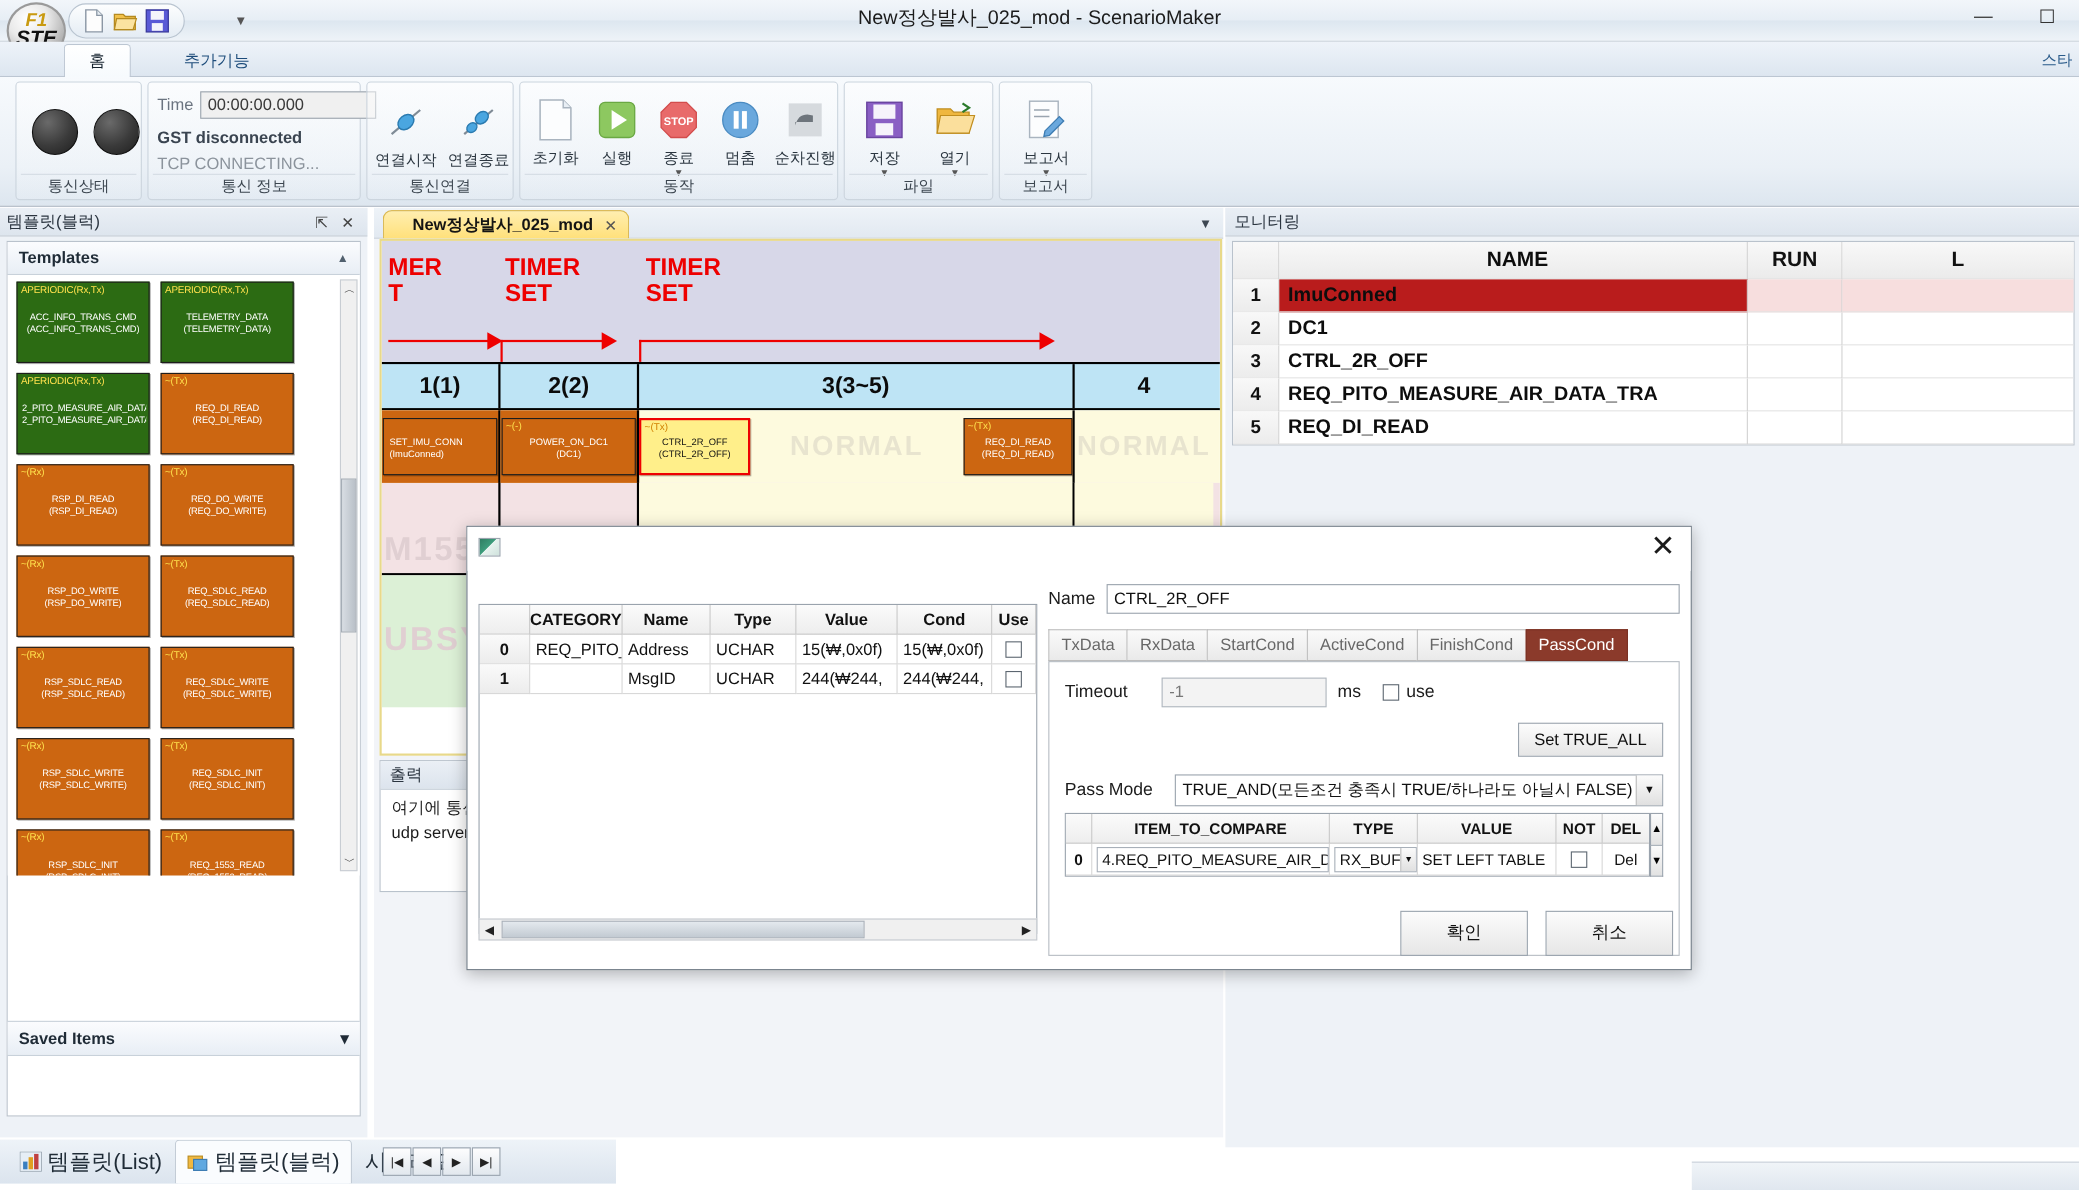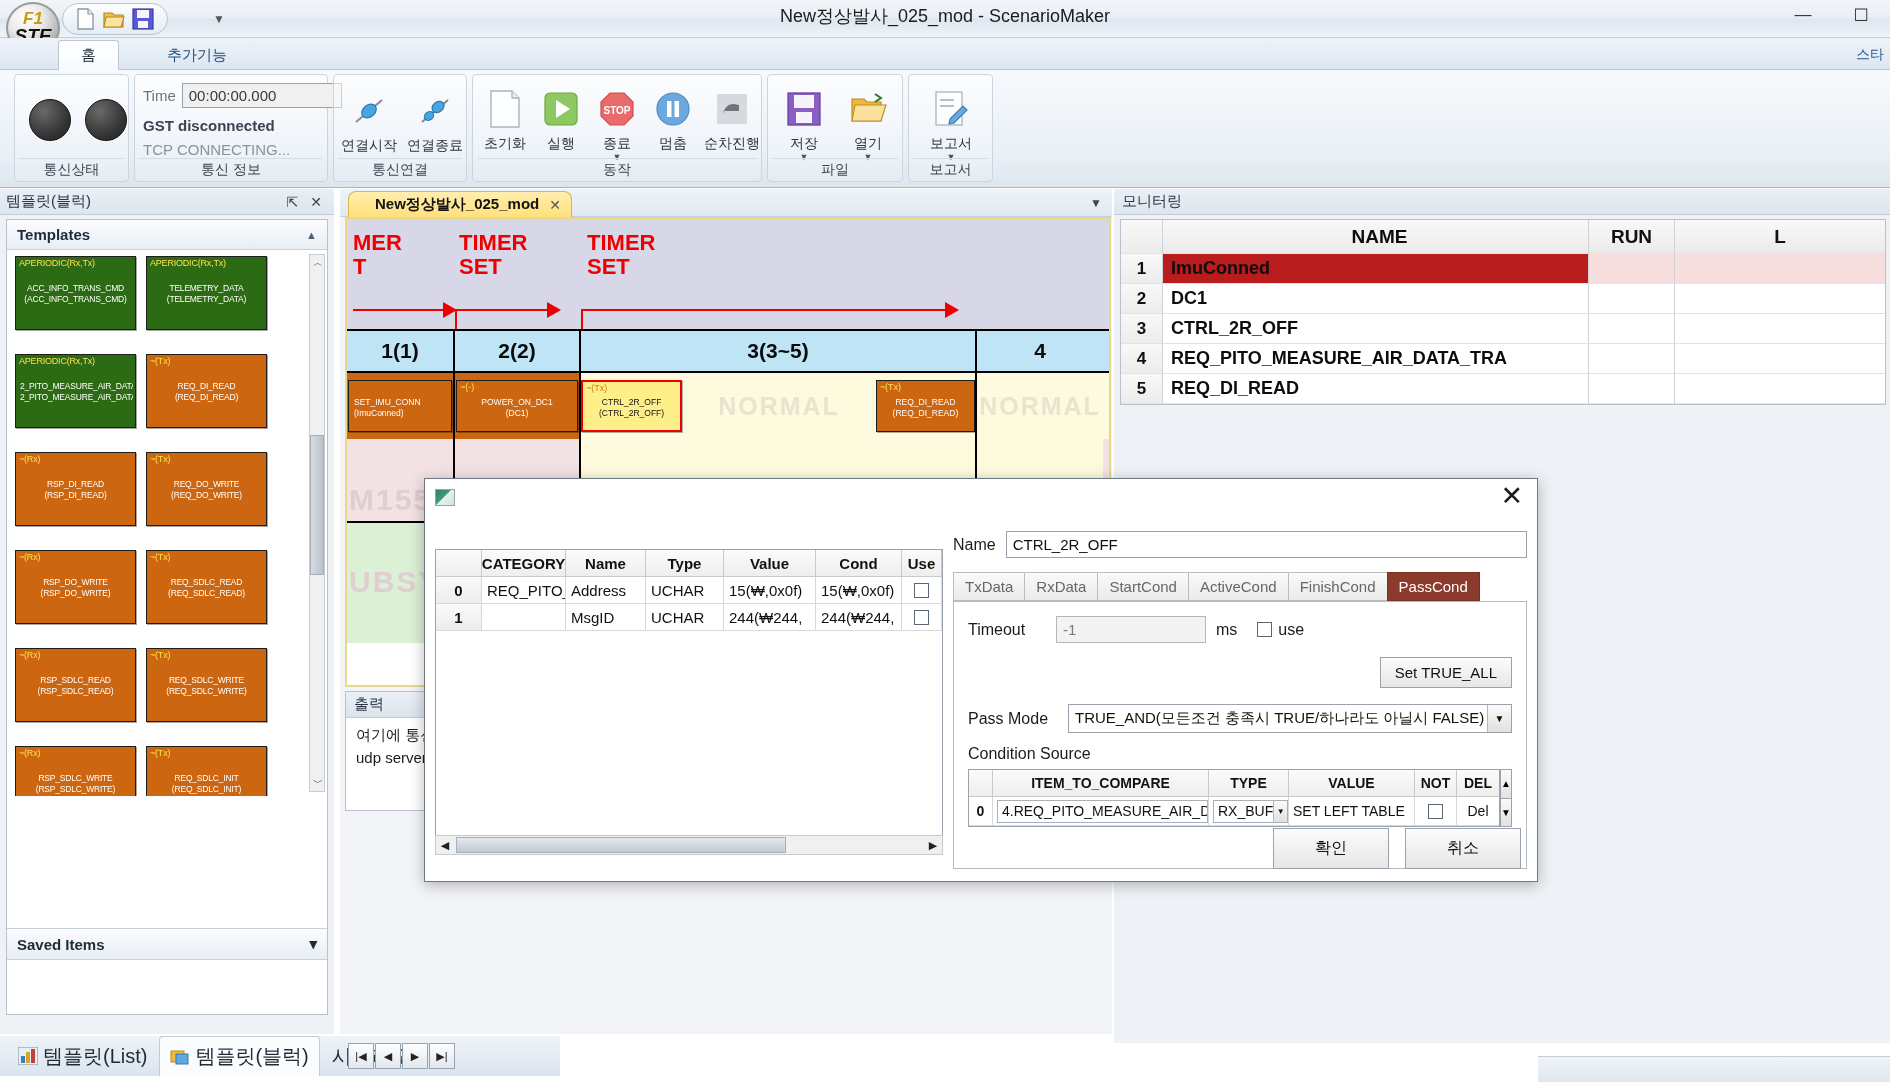--- a/index.html
+++ b/index.html
@@ -111,21 +111,21 @@
     background: #ffffff; border: 1px solid #b9c2cc;
   }
   .acc-hdr {
     height: 30px; background: linear-gradient(to bottom,#fbfcfe,#e8eef5);
     border-bottom: 1px solid #c8d1da;
     display:flex; align-items:center; justify-content: space-between;
     padding: 0 10px; font-size: 15px; font-weight: bold; color: #1f2b36;
   }
   .acc-hdr .arw { font-size: 11px; color:#51606e; font-weight: normal;}
   .tmpl-area { position: relative; height: 546px; overflow: hidden; background: #fff; padding: 6px 4px 0 8px; }
-  .tmpl-grid { display: grid; grid-template-columns: 1fr 1fr; gap: 24px 10px; width: 252px; }
+  .tmpl-grid { display: grid; grid-template-columns: 1fr 1fr; gap: 9px 10px; width: 252px; }
   .tmpl-card {
     height: 74px; border: 1px solid #1d1d1d; position: relative;
     box-shadow: 1px 1px 0 rgba(0,0,0,.35);
   }
   .tmpl-card.green { background: #2c6b13; }
   .tmpl-card.orange { background: #cc6611; }
   .tmpl-tag {
     position: absolute; left: 3px; top: 1px; font-size: 9px; color: #ffe14d;
     letter-spacing: -.2px; white-space: nowrap; overflow:hidden; width: 96%;
   }
@@ -913,21 +913,20 @@
         </div>
 
         <div class="pm-row">
           <span class="frm-lbl" style="width:90px;">Pass Mode</span>
           <div class="sel-box">
             <span>TRUE_AND(모든조건 충족시 TRUE/하나라도 아닐시 FALSE)</span>
             <span class="sel-arrow">▼</span>
           </div>
         </div>
 
-        <div class="cs-lbl">Condition Source</div>
 
         <div style="display:flex; margin-top:6px; align-items:stretch;">
           <div class="cs-table" style="flex:1; margin-top:0;">
             <div class="cs-head">
               <div class="w-idx"></div>
               <div class="w-item">ITEM_TO_COMPARE</div>
               <div class="w-type">TYPE</div>
               <div class="w-value">VALUE</div>
               <div class="w-not">NOT</div>
               <div class="w-del" style="border-right:none;">DEL</div>

